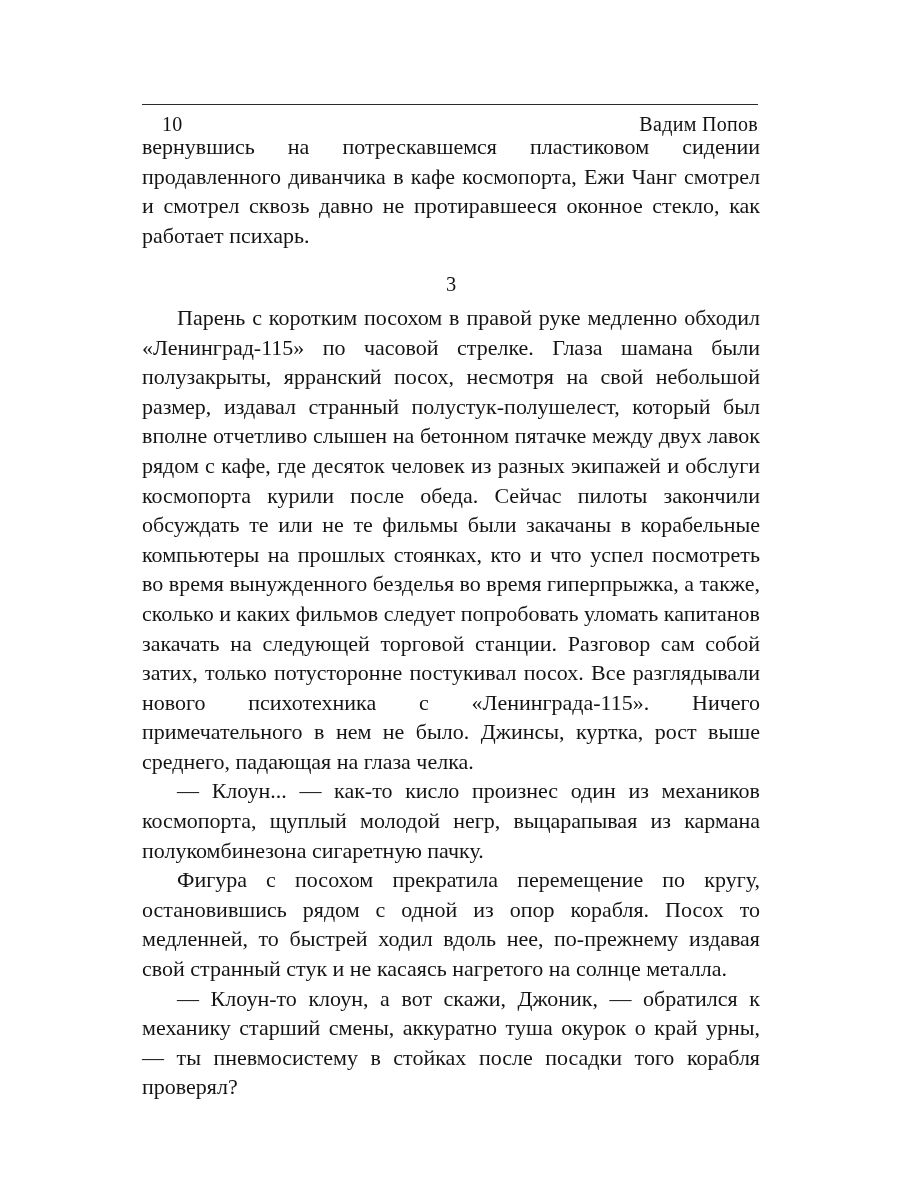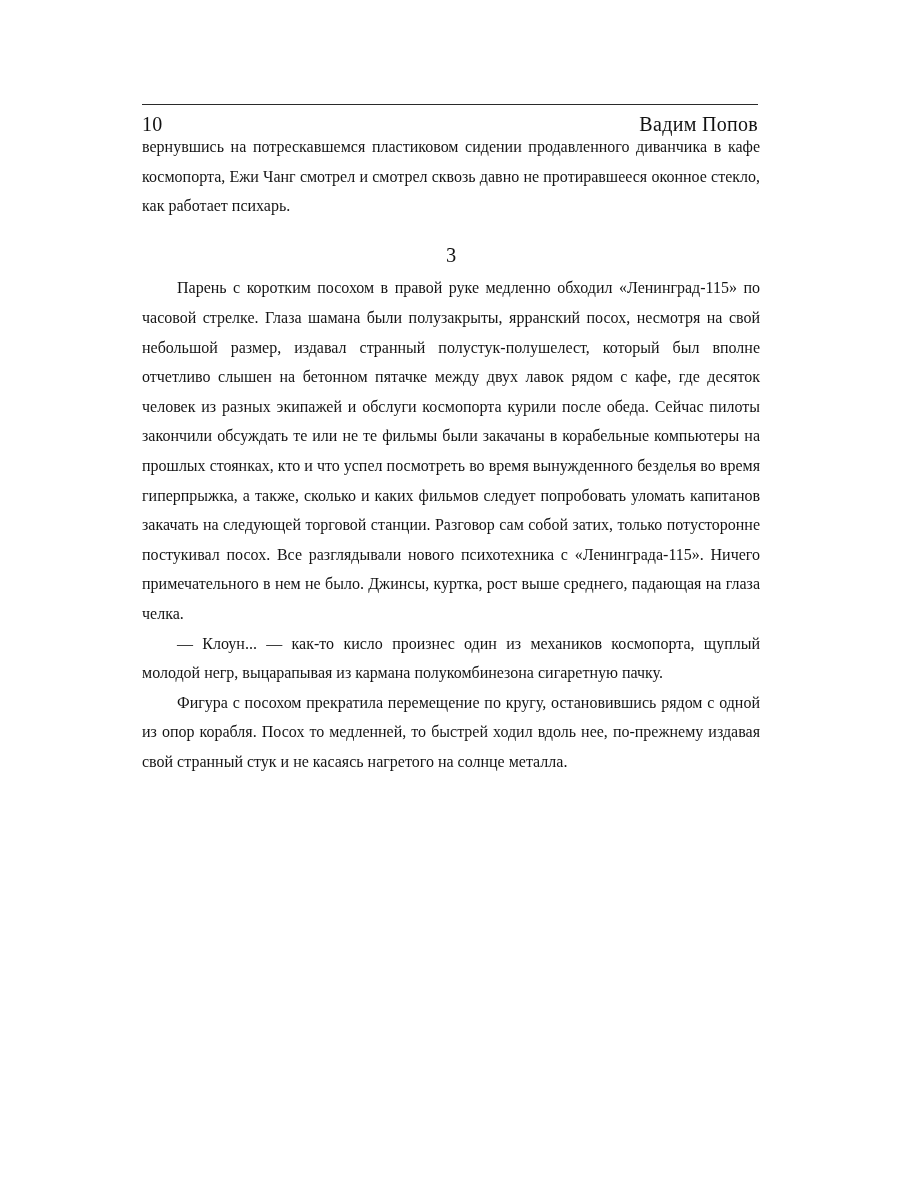--- a/index.html
+++ b/index.html
@@ -34,20 +34,21 @@
     display: flex;
     align-items: baseline;
     justify-content: space-between;
     font-size: 20px;
     line-height: 24px;
     color: #111111;
   }
   .running-head .folio {
     font-family: "Liberation Serif", "DejaVu Serif", serif;
     letter-spacing: 0.2px;
+    margin-left: 20px;
   }
   .running-head .author {
     font-family: Liberation Serif, serif;
     letter-spacing: 0.3px;
     margin-top: 40px;
   }
   .head-rule {
     position: absolute;
     left: 142px;
     top: 104px;
@@ -59,21 +60,21 @@
   
   .textblock {
     position: absolute;
     left: 142px;
     top: 132px;
     width: 618px;
   }
 
   p.para {
     margin: 0;
-    font-size: 16px;
+    font-size: 22px;
     line-height: 29.6px;
     text-align: justify;
     text-justify: inter-word;
     hyphens: manual;
     -webkit-hyphens: manual;
     text-indent: 0;
     color: #141414;
   }
   p.para.indent {
     text-indent: 35px;
@@ -115,16 +116,17 @@
     <p class="section-number">3</p>
 
     <div class="gap-after-section"></div>
 
     <p class="para indent last-line-natural">Парень с коротким посохом в правой руке медленно обходил «Ленинград-115» по часовой стрелке. Глаза шамана были полузакрыты, ярранский посох, несмотря на свой небольшой размер, издавал странный полустук-полушелест, который был вполне отчетливо слышен на бетонном пятачке между двух лавок рядом с кафе, где десяток человек из разных экипажей и обслуги космопорта курили после обеда. Сейчас пилоты закончили обсуждать те или не те фильмы были закачаны в корабельные компьютеры на прошлых стоянках, кто и что успел посмотреть во время вынужденного безделья во время гиперпрыжка, а также, сколько и каких фильмов следует попробовать уломать капитанов закачать на следующей торговой станции. Разговор сам собой затих, только потусторонне постукивал посох. Все разглядывали нового психотехника с «Ленинграда-115». Ничего примечательного в нем не было. Джинсы, куртка, рост выше среднего, падающая на глаза челка.</p>
 
     <p class="para indent last-line-natural">— Клоун... — как-то кисло произнес один из механиков космопорта, щуплый молодой негр, выцарапывая из кармана полукомбинезона сигаретную пачку.</p>
 
     <p class="para indent last-line-natural">Фигура с посохом прекратила перемещение по кругу, остановившись рядом с одной из опор корабля. Посох то медленней, то быстрей ходил вдоль нее, по-прежнему издавая свой странный стук и не касаясь нагретого на солнце металла.</p>
 
+    <p class="para indent last-line-natural">— Клоун-то клоун, а вот скажи, Джоник, — обратился к механику старший смены, аккуратно туша окурок о край урны, — ты пневмосистему в стойках после посадки того корабля проверял?</p>
 
   </div>
 
 </div>
 
 </body></html>

